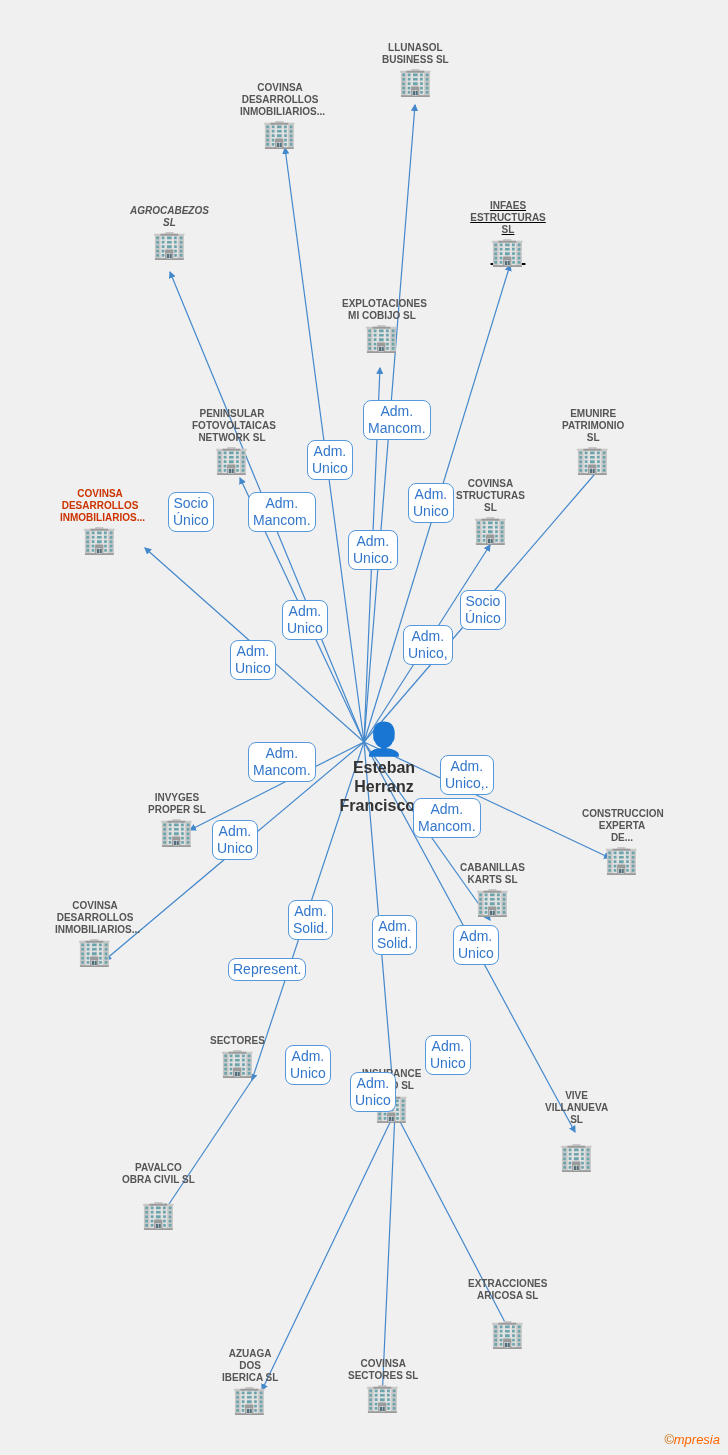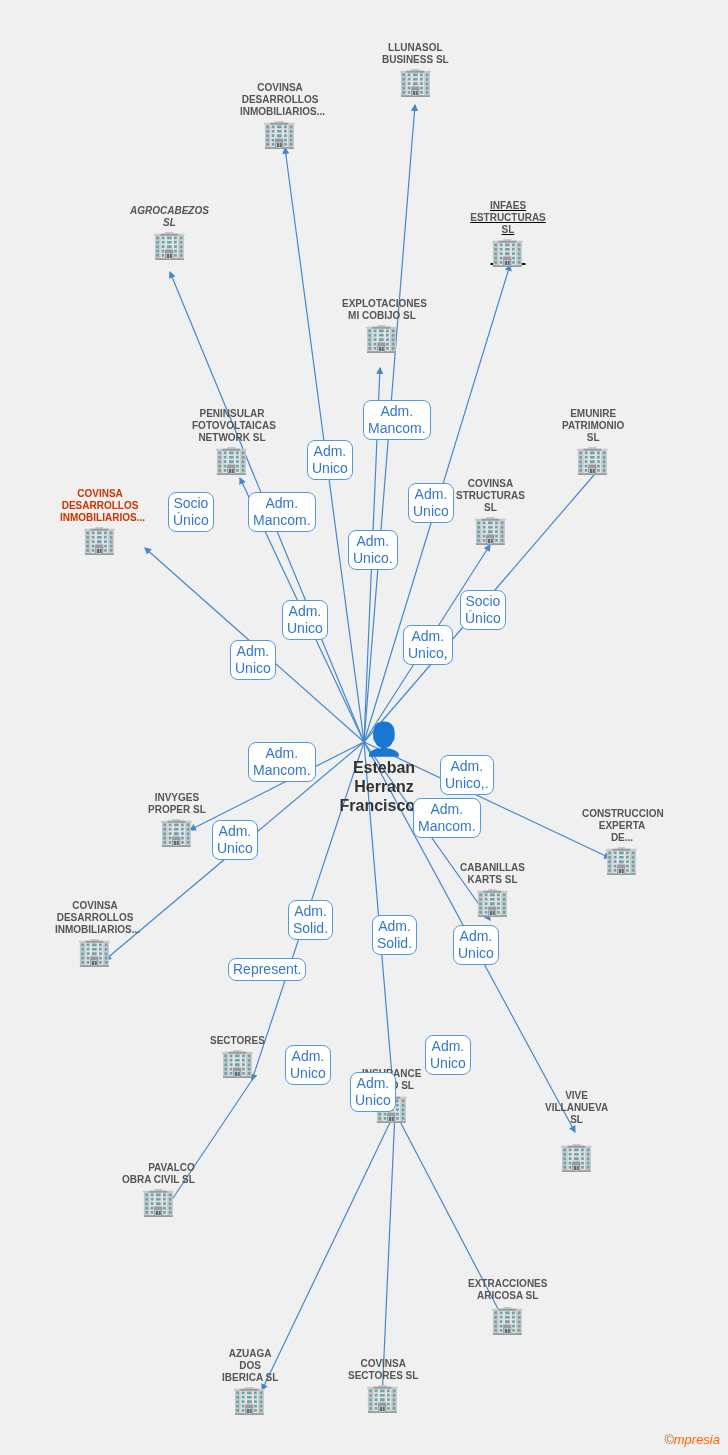--- a/index.html
+++ b/index.html
@@ -253,26 +253,26 @@
   <div class="badge" style="left:425px; top:1035px;">Adm.<br>Unico</div>
 
   <div class="badge" style="left:350px; top:1072px;">Adm.<br>Unico</div>
 
   <div class="node" style="left:545px; top:1090px;">
     <div class="node-label" style="margin-bottom:17px;">VIVE<br>VILLANUEVA<br>SL</div>
     <div class="building-icon">🏢</div>
   </div>
 
   <div class="node" style="left:122px; top:1162px;">
-    <div class="node-label" style="margin-bottom:2px;text-align:right;">PAVALCO<br>OBRA CIVIL SL</div>
+    <div class="node-label" style="margin-bottom:15px;">PAVALCO<br>OBRA CIVIL SL</div>
     <div class="building-icon">🏢</div>
   </div>
 
   <div class="node" style="left:468px; top:1278px;">
-    <div class="node-label" style="margin-bottom:4px;">EXTRACCIONES<br>ARICOSA SL</div>
+    <div class="node-label" style="margin-bottom:18px;">EXTRACCIONES<br>ARICOSA SL</div>
     <div class="building-icon">🏢</div>
   </div>
 
   <div class="node" style="left:222px; top:1348px;">
     <div class="node-label" style="margin-bottom:2px;">AZUAGA<br>DOS<br>IBERICA SL</div>
     <div class="building-icon">🏢</div>
   </div>
 
   <div class="node" style="left:348px; top:1358px;">
     <div class="node-label" style="margin-bottom:2px;">COVINSA<br>SECTORES SL</div>

